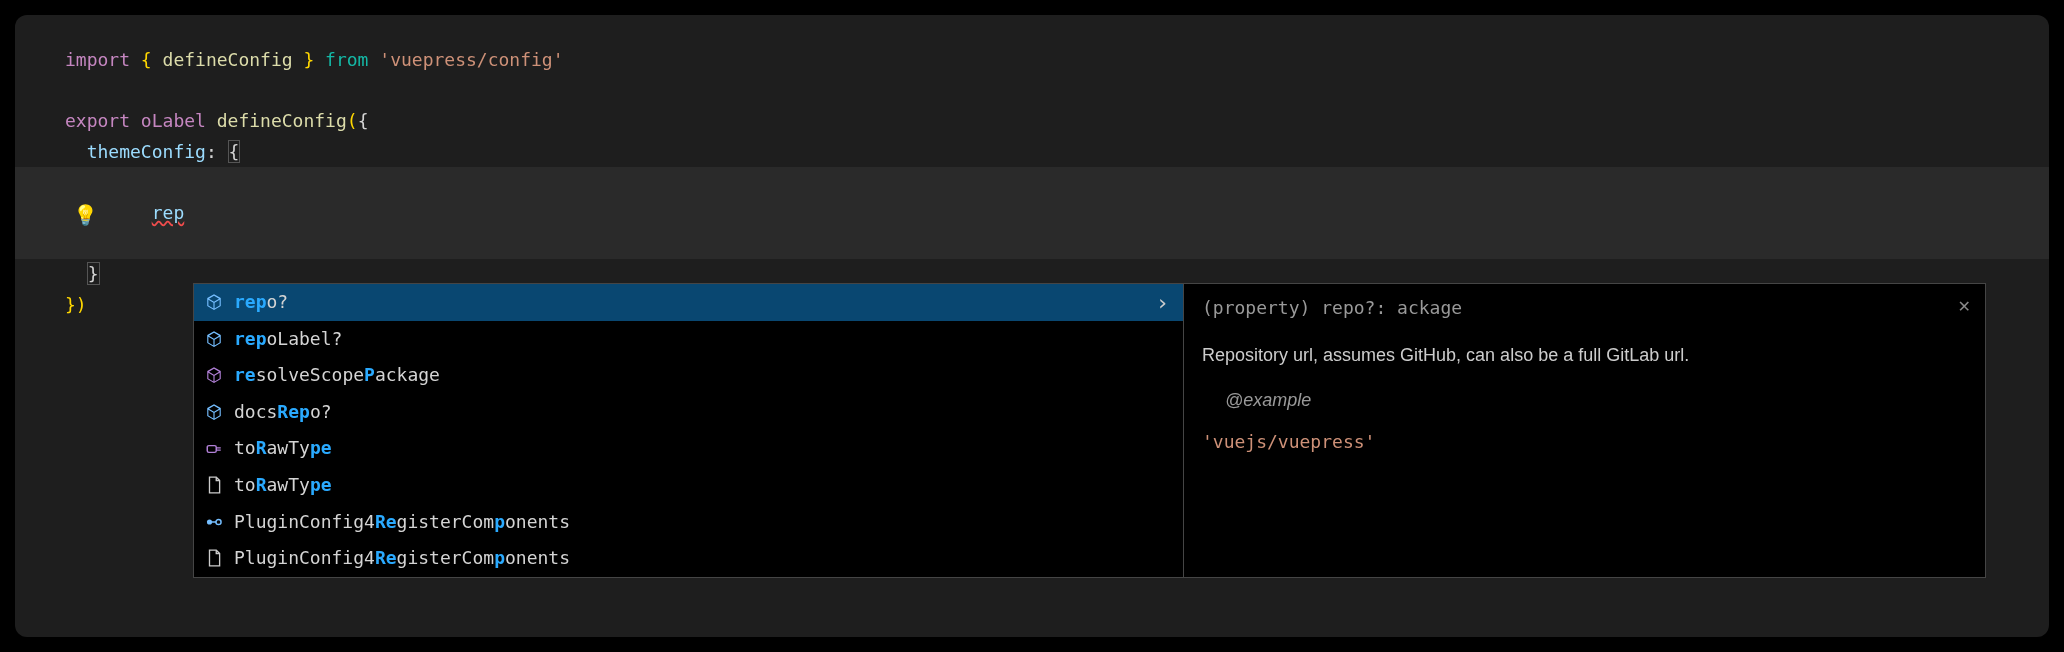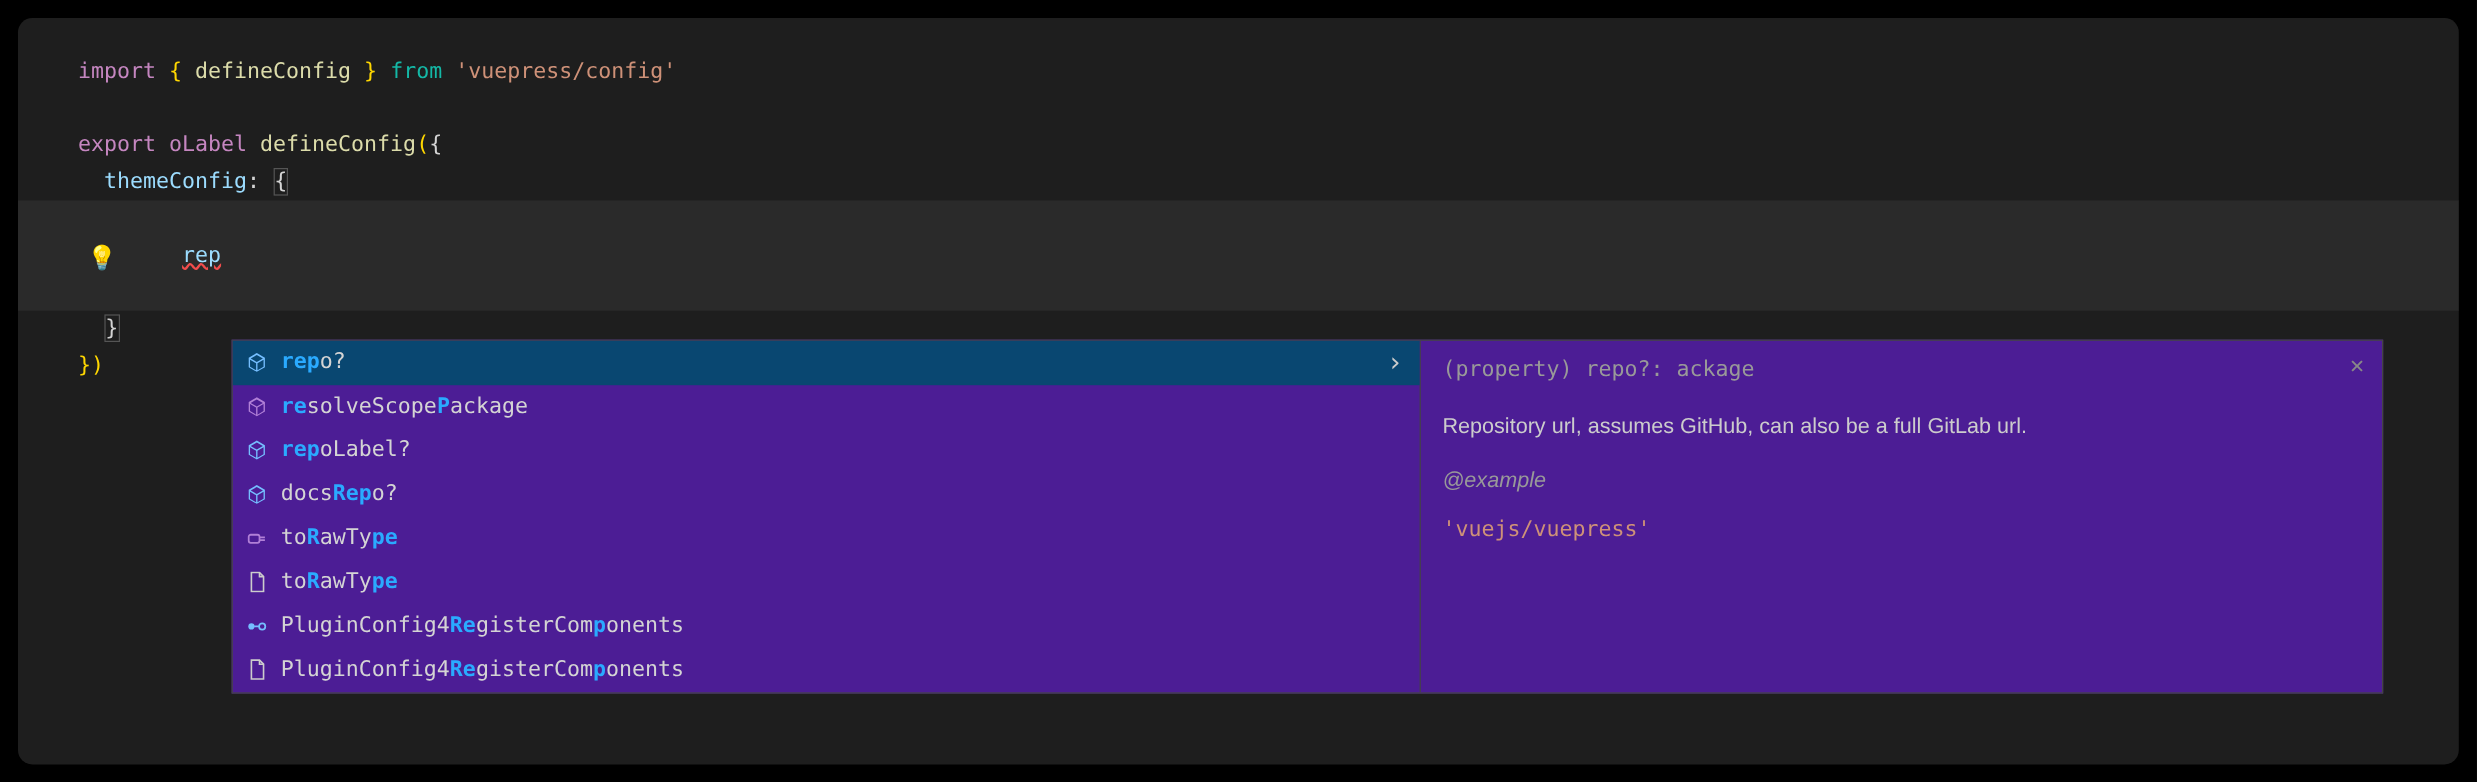--- a/index.html
+++ b/index.html
@@ -57,21 +57,21 @@
     .error-underline {
       border-bottom: 2px wavy #f14c4c;
       text-decoration: underline wavy #f14c4c;
     }
     
     .suggest-widget {
       position: absolute;
       top: 268px;
       left: 178px;
       display: flex;
-      background: #4c1d95;
+      background: #000000;
       border: 1px solid #454545;
       width: 1793px;
       font-size: 18px;
       z-index: 10;
     }
     .suggest-list {
       width: 990px;
       border-right: 1px solid #454545;
     }
     .suggest-item {
@@ -128,20 +128,21 @@
       font-size: 16px;
     }
     .detail-doc {
       color: #ccc;
       margin-bottom: 16px;
     }
     .detail-example-tag {
       color: #999;
       font-style: italic;
       margin-bottom: 14px;
+      margin-left: 23px;
     }
     .detail-example-code {
       color: #ce9178;
       font-family: 'Menlo', 'Monaco', 'Consolas', monospace;
     }
   </style>
 </head>
 <body>
 
 <div class="editor">
@@ -168,32 +169,32 @@
           <span class="suggest-icon">
             <svg width="18" height="18" viewBox="0 0 16 16">
               <path fill="#75beff" d="M8 1L2 4.5v7L8 15l6-3.5v-7L8 1zm0 1.5l4.5 2.6L8 7.7 3.5 5.1 8 2.5zM3 6l4.5 2.6v5.2L3 11.2V6zm5.5 7.8V8.6L13 6v5.2l-4.5 2.6z"></path>
             </svg>
           </span>
           <span class="suggest-label"><span class="match">rep</span><span>o?</span></span>
         </div>
         <div class="suggest-item">
           <span class="suggest-icon">
             <svg width="18" height="18" viewBox="0 0 16 16">
+              <path fill="#75beff" d="M8 1L2 4.5v7L8 15l6-3.5v-7L8 1zm0 1.5l4.5 2.6L8 7.7 3.5 5.1 8 2.5zM3 6l4.5 2.6v5.2L3 11.2V6zm5.5 7.8V8.6L13 6v5.2l-4.5 2.6z"></path>
+            </svg>
+          </span>
+          <span class="suggest-label"><span class="match">rep</span><span>oLabel?</span></span>
+        </div>
+        <div class="suggest-item">
+          <span class="suggest-icon">
+            <svg width="18" height="18" viewBox="0 0 16 16">
               <path fill="#b180d7" d="M8 1L2 4.5v7L8 15l6-3.5v-7L8 1zm0 1.5l4.5 2.6L8 7.7 3.5 5.1 8 2.5zM3 6l4.5 2.6v5.2L3 11.2V6zm5.5 7.8V8.6L13 6v5.2l-4.5 2.6z"></path>
             </svg>
           </span>
           <span class="suggest-label"><span class="match">re</span><span>solveScope</span><span class="match">P</span><span>ackage</span></span>
-        </div>
-        <div class="suggest-item">
-          <span class="suggest-icon">
-            <svg width="18" height="18" viewBox="0 0 16 16">
-              <path fill="#75beff" d="M8 1L2 4.5v7L8 15l6-3.5v-7L8 1zm0 1.5l4.5 2.6L8 7.7 3.5 5.1 8 2.5zM3 6l4.5 2.6v5.2L3 11.2V6zm5.5 7.8V8.6L13 6v5.2l-4.5 2.6z"></path>
-            </svg>
-          </span>
-          <span class="suggest-label"><span class="match">rep</span><span>oLabel?</span></span>
         </div>
         <div class="suggest-item">
           <span class="suggest-icon">
             <svg width="18" height="18" viewBox="0 0 16 16">
               <path fill="#75beff" d="M8 1L2 4.5v7L8 15l6-3.5v-7L8 1zm0 1.5l4.5 2.6L8 7.7 3.5 5.1 8 2.5zM3 6l4.5 2.6v5.2L3 11.2V6zm5.5 7.8V8.6L13 6v5.2l-4.5 2.6z"></path>
             </svg>
           </span>
           <span class="suggest-label"><span>docs</span><span class="match">Rep</span><span>o?</span></span>
         </div>
         <div class="suggest-item">

